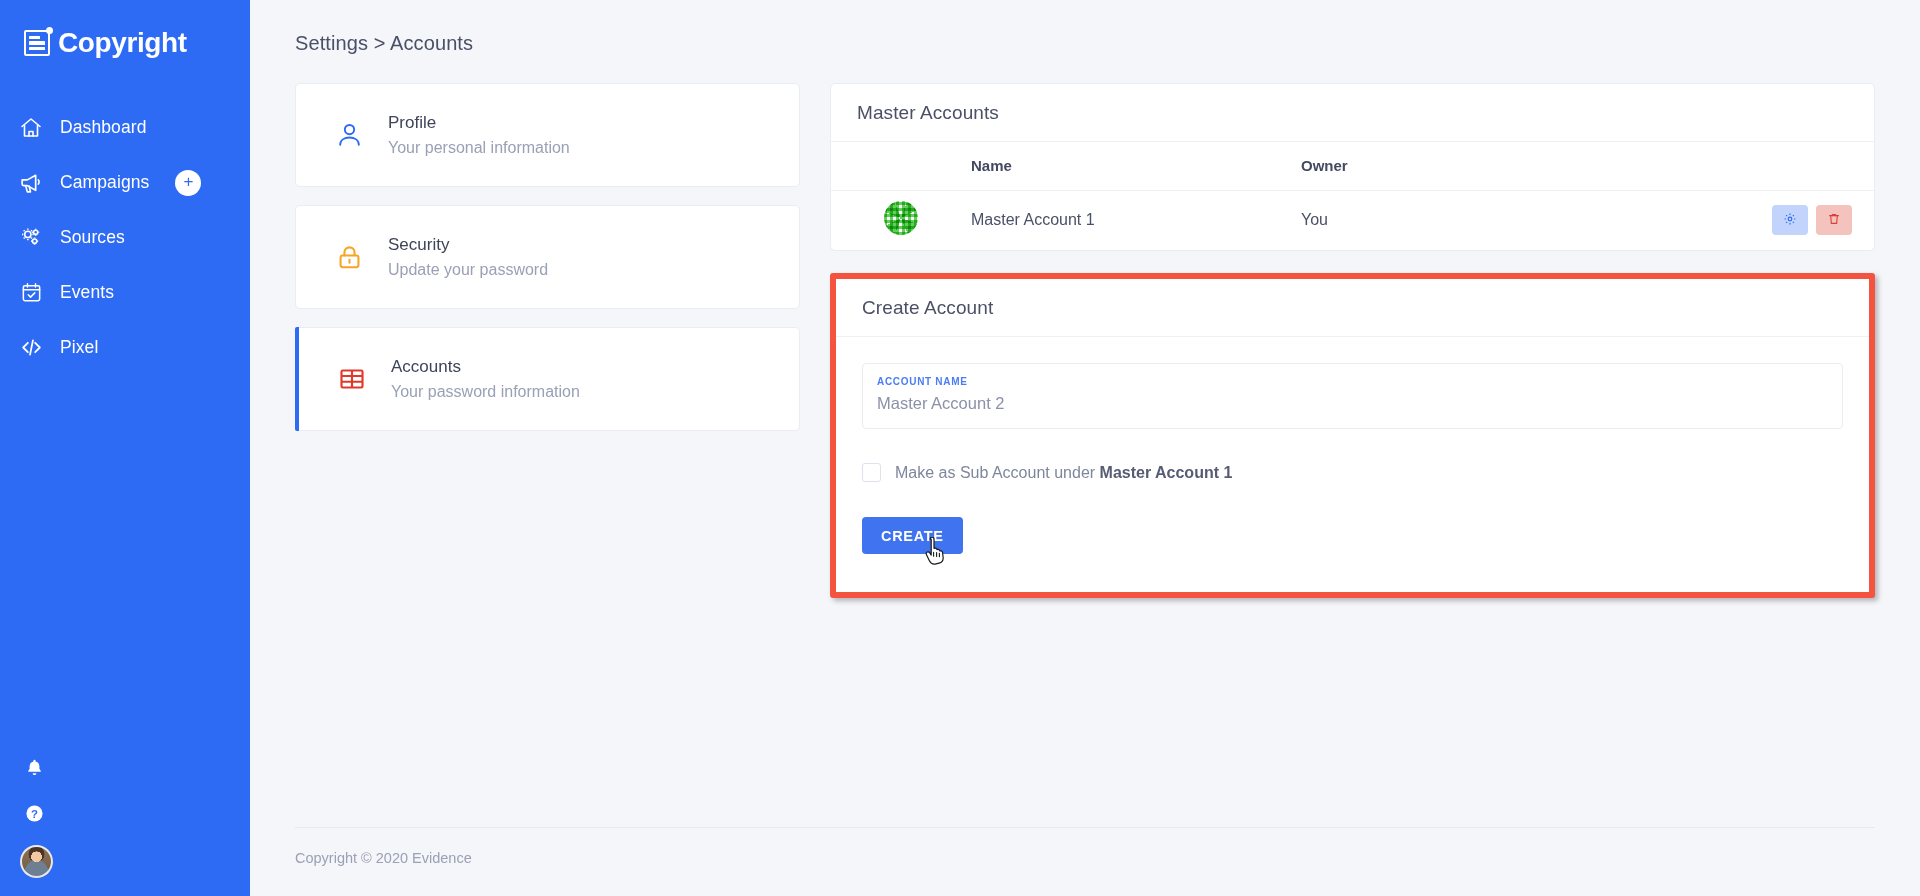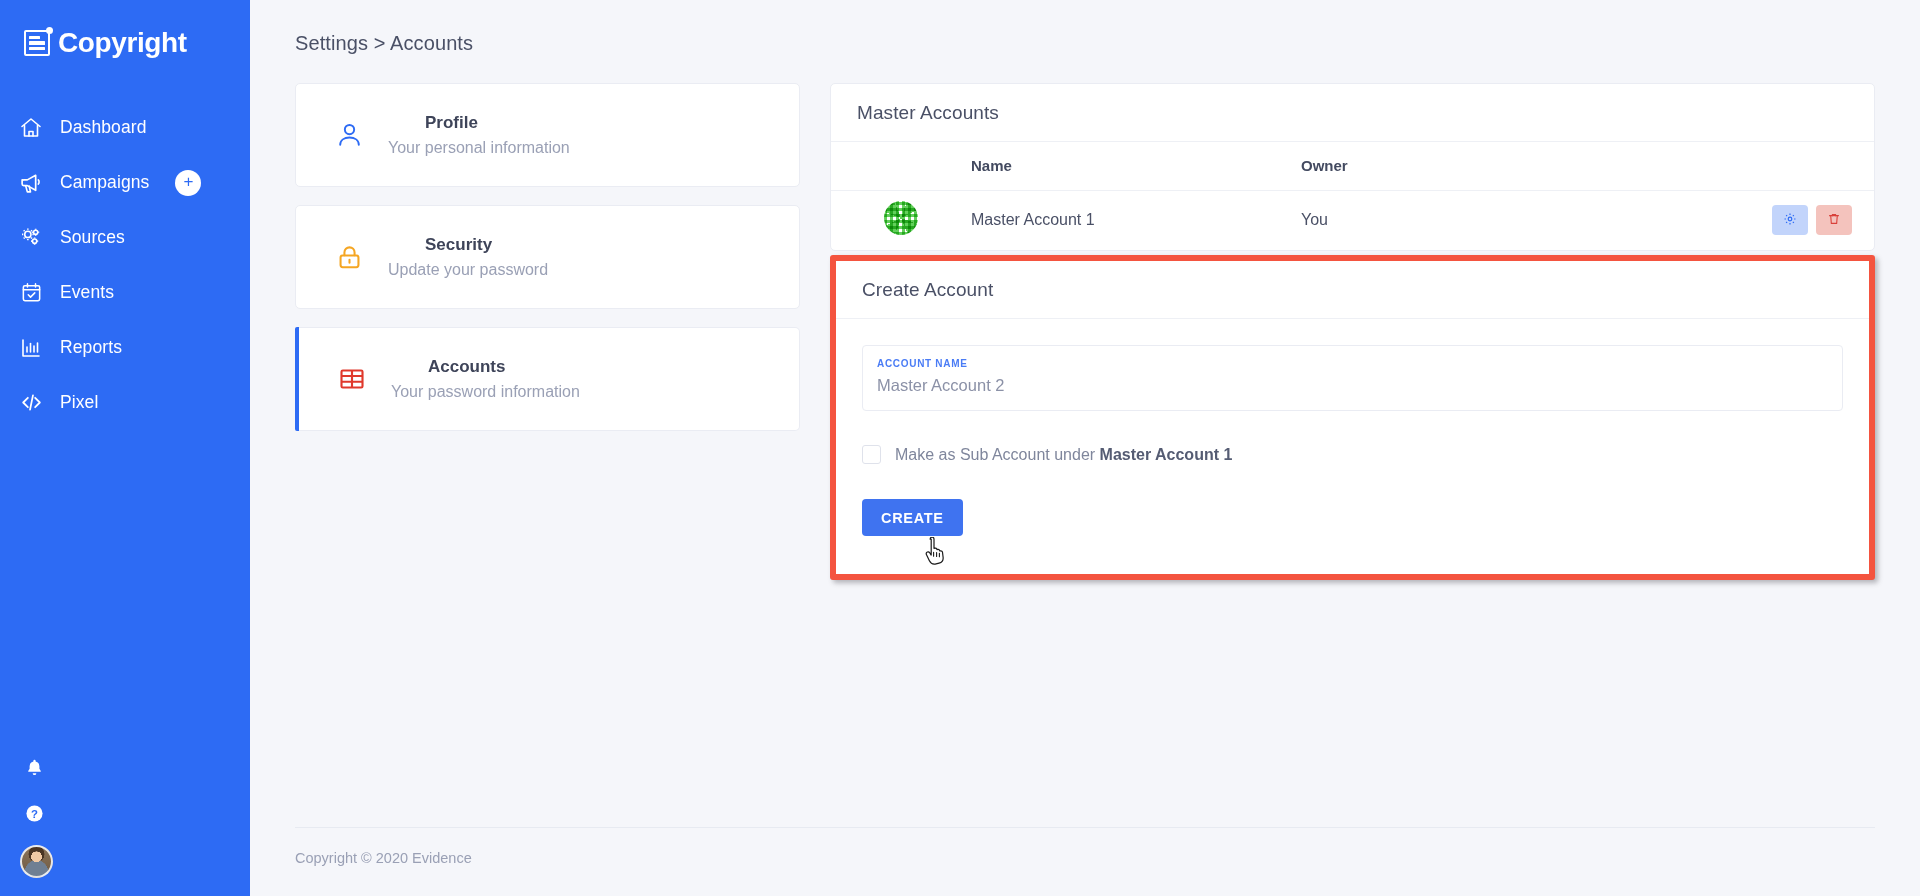--- a/index.html
+++ b/index.html
@@ -104,21 +104,21 @@
     height: 104px; margin-bottom: 18px;
     display: flex; align-items: center; gap: 22px;
     padding-left: 36px; cursor: pointer; position: relative;
   }
   .set-card.active { border-left: none; padding-left: 40px; }
   .set-card.active::before {
     content: ""; position: absolute; left: 0; top: -1px; bottom: -1px;
     width: 4px; background: #2d6bf4; border-radius: 2px 0 0 2px;
   }
   .set-icon { width: 34px; height: 34px; display: flex; align-items: center; justify-content: center; }
-  .set-title { font-size: 17px; font-weight: 700; color: #3e4459; line-height: 1.45; margin-left: 37px; }
+  .set-title { font-size: 17px; font-weight: 400; color: #3e4459; line-height: 1.45; }
   .set-sub  { font-size: 16px; font-weight: 400; color: #9aa0b5; line-height: 1.45; }
 
   
   .panel {
     background: #ffffff; border: 1px solid #eaecf3; border-radius: 5px;
     width: 100%; overflow: hidden;
   }
   .panel-head {
     height: 58px; display: flex; align-items: center;
     padding-left: 26px; font-size: 19px; color: #4a5066;
@@ -146,21 +146,21 @@
   .act-wrap { display: inline-flex; gap: 8px; }
   .act-btn {
     width: 36px; height: 30px; border-radius: 4px; border: none;
     display: flex; align-items: center; justify-content: center; cursor: pointer;
   }
   .act-gear { background: #c2d4fb; }
   .act-trash { background: #f4c3bd; }
 
   
   .highlight {
-    margin-top: 4px;
+    margin-top: 22px;
     border: 6px solid #f4543f; border-radius: 3px;
     background: #b91c1c;
     box-shadow: 3px 3px 5px rgba(60,60,70,.35);
   }
   .highlight .panel { border: none; border-radius: 0; }
 
   .form-body { padding: 26px 26px 38px 26px; }
   .field {
     border: 1px solid #eaecf3; border-radius: 4px;
     padding: 10px 14px 12px 14px; background: #ffffff;
@@ -257,32 +257,20 @@
           <svg width="23" height="23" viewBox="0 0 24 24" fill="none" stroke="#ffffff" stroke-width="1.6" stroke-linecap="round" stroke-linejoin="round">
             <rect x="3.5" y="5" width="17" height="15.5" rx="1.6"></rect>
             <path d="M3.5 9.2h17"></path>
               <path d="M7.8 3v3.2M16.2 3v3.2"></path>
             <path d="M8.6 14.4l2.4 2.4 4.4-4.4"></path>
           </svg>
         </span>
         <span class="nav-label">Events</span>
       </div>
 
-      <div class="nav-item">
-        <span class="nav-icon">
-          <svg width="24" height="24" viewBox="0 0 24 24" fill="none" stroke="#ffffff" stroke-width="1.6" stroke-linecap="round" stroke-linejoin="round">
-            <path d="M4 4v16h16"></path>
-            <path d="M8 16V11"></path>
-              <path d="M11.5 16V7.5"></path>
-              <path d="M15 16v-6"></path>
-              <path d="M18.5 16v-9"></path>
-          </svg>
-        </span>
-        <span class="nav-label">Reports</span>
-      </div>
 
       <div class="nav-item">
         <span class="nav-icon">
           <svg width="25" height="25" viewBox="0 0 24 24" fill="none" stroke="#ffffff" stroke-width="1.7" stroke-linecap="round" stroke-linejoin="round">
             <path d="M8.5 7.5 4 12l4.5 4.5"></path>
               <path d="M15.5 7.5 20 12l-4.5 4.5"></path>
               <path d="M13.4 5.2 10.6 18.8"></path>
           </svg>
         </span>
         <span class="nav-label">Pixel</span>

